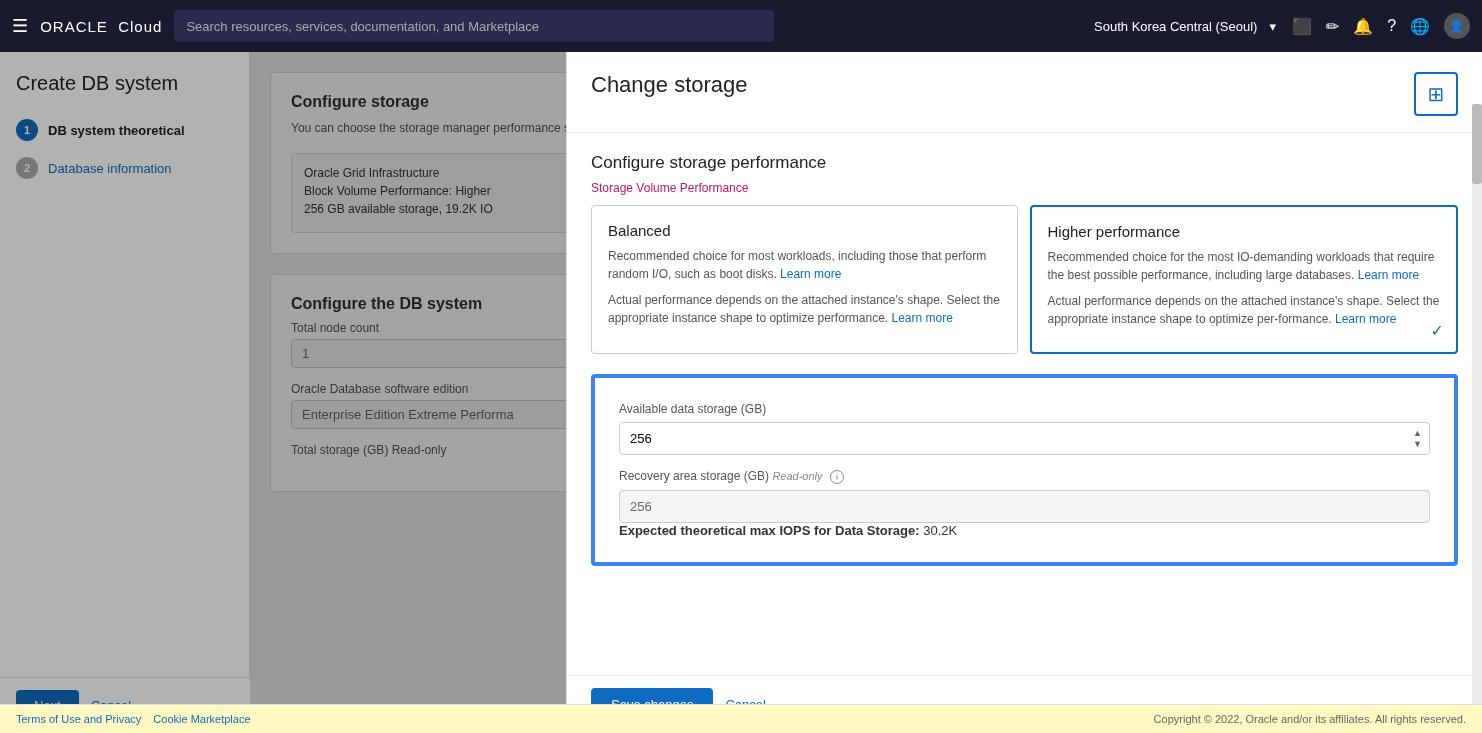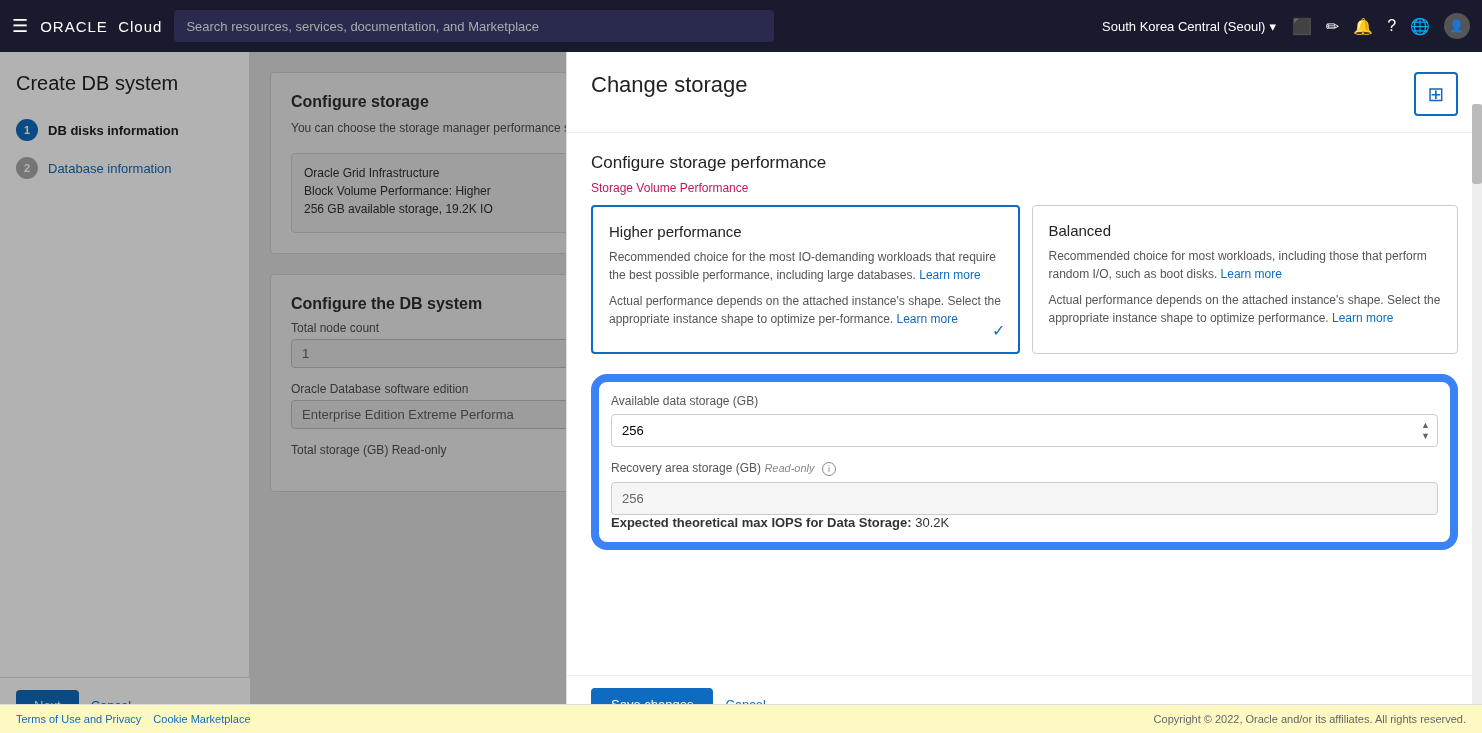--- a/index.html
+++ b/index.html
@@ -12,21 +12,21 @@
     }
     .topnav-hamburger { color: #fff; font-size: 18px; cursor: pointer; }
     .topnav-logo { color: #fff; font-size: 15px; font-weight: 300; letter-spacing: 1px; white-space: nowrap; }
     .topnav-logo span { font-weight: 400; }
     .topnav-search {
       flex: 1; max-width: 600px; height: 32px; border: none; border-radius: 4px;
       padding: 4px 12px; font-size: 13px; background: #2a2a4e; color: #ccc;
     }
     .topnav-search::placeholder { color: #aaa; }
     .topnav-right { margin-left: auto; display: flex; align-items: center; gap: 16px; color: #fff; }
-    .topnav-region { display: flex; align-items: center; gap: 4px; font-size: 13px; cursor: pointer; }
+    .topnav-region { display: flex; align-items: center; gap: 12px; font-size: 13px; cursor: pointer; }
     .topnav-icons { display: flex; align-items: center; gap: 14px; }
     .topnav-icon { color: #fff; font-size: 16px; cursor: pointer; }
 
     
     .main-layout { display: flex; height: calc(733px - 52px); margin-top: 52px; }
 
     
     .sidebar {
       width: 250px; min-width: 250px; background: #fff; border-right: 1px solid #ddd;
       padding: 20px 16px; flex-shrink: 0;
@@ -109,21 +109,21 @@
     .perf-card.selected { border: 2px solid #0f6bbf; }
     .perf-card-title { font-size: 15px; font-weight: 500; color: #222; margin-bottom: 8px; }
     .perf-card-text { font-size: 12px; color: #555; line-height: 1.5; margin-bottom: 8px; }
     .perf-card-link { color: #0f6bbf; text-decoration: none; font-size: 12px; }
     .perf-checkmark {
       position: absolute; bottom: 12px; right: 12px; color: #0f6bbf; font-size: 16px;
     }
 
     
     .storage-section {
-      border: 8px solid #3b82f6; border-radius: 16px; padding: 12px; margin-bottom: 16px;
+      border: 4px solid #3b82f6; border-radius: 4px; padding: 24px; margin-bottom: 16px;
     }
     .storage-field-label { font-size: 12px; color: #555; margin-bottom: 6px; display: block; }
     .storage-field-label .readonly-tag { font-style: italic; color: #888; font-size: 11px; }
     .storage-input-wrapper { position: relative; margin-bottom: 14px; }
     .storage-input {
       width: 100%; border: 1px solid #ccc; border-radius: 4px; padding: 8px 32px 8px 10px;
       font-size: 13px; background: #fff;
     }
     .storage-input.readonly { background: #f5f5f5; color: #666; }
     .storage-spinner {
@@ -186,21 +186,21 @@
     </div>
   </div>
 </nav>
 
 <div class="main-layout">
 
   <aside class="sidebar">
     <h1 class="sidebar-title">Create DB system</h1>
     <div class="sidebar-step">
       <div class="step-circle active">1</div>
-      <span class="step-label active">DB disks information</span>
+      <span class="step-label active">DB system theoretical</span>
     </div>
     <div class="sidebar-step">
       <div class="step-circle inactive">2</div>
       <span class="step-label inactive">Database information</span>
     </div>
   </aside>
 
   <div class="left-content">
     <div class="section-card">
       <div class="section-card-title">Configure storage</div>
@@ -246,45 +246,45 @@
 
     <div style="position:absolute;right:0;top:52px;width:10px;height:100%;background:#eee;">
       <div style="width:10px;height:80px;background:#bbb;border-radius:3px;margin-top:0;"></div>
     </div>
 
     <div>
       <div class="perf-section-title">Configure storage performance</div>
       <div class="perf-label">Storage Volume Performance</div>
 
       <div class="perf-cards">
+
+        <div class="perf-card">
+          <div class="perf-card-title">Balanced</div>
+          <p class="perf-card-text">
+            <span>Recommended choice for most workloads, including those that perform random I/O, such as boot disks.</span>
+            <a class="perf-card-link" href="#">Learn more</a>
+          </p>
+          <p class="perf-card-text">
+            <span>Actual performance depends on the attached instance's shape. Select the appropriate instance shape to optimize performance.</span>
+            <a class="perf-card-link" href="#">Learn more</a>
+          </p>
+        </div>
 
         <div class="perf-card selected">
           <div class="perf-card-title">Higher performance</div>
           <p class="perf-card-text">
             <span>Recommended choice for the most IO-demanding workloads that require the best possible performance, including large databases.</span>
             <a class="perf-card-link" href="#">Learn more</a>
           </p>
           <p class="perf-card-text">
             <span>Actual performance depends on the attached instance's shape. Select the appropriate instance shape to optimize per-formance.</span>
             <a class="perf-card-link" href="#">Learn more</a>
           </p>
           <span class="perf-checkmark">✓</span>
         </div>
-
-        <div class="perf-card">
-          <div class="perf-card-title">Balanced</div>
-          <p class="perf-card-text">
-            <span>Recommended choice for most workloads, including those that perform random I/O, such as boot disks.</span>
-            <a class="perf-card-link" href="#">Learn more</a>
-          </p>
-          <p class="perf-card-text">
-            <span>Actual performance depends on the attached instance's shape. Select the appropriate instance shape to optimize performance.</span>
-            <a class="perf-card-link" href="#">Learn more</a>
-          </p>
-        </div>
       </div>
 
       <div class="storage-section">
 
         <div>
           <label class="storage-field-label">Available data storage (GB)</label>
           <div class="storage-input-wrapper">
             <input class="storage-input" type="text" value="256" style="">
             <div class="storage-spinner">
               <button class="spinner-btn">▲</button>

